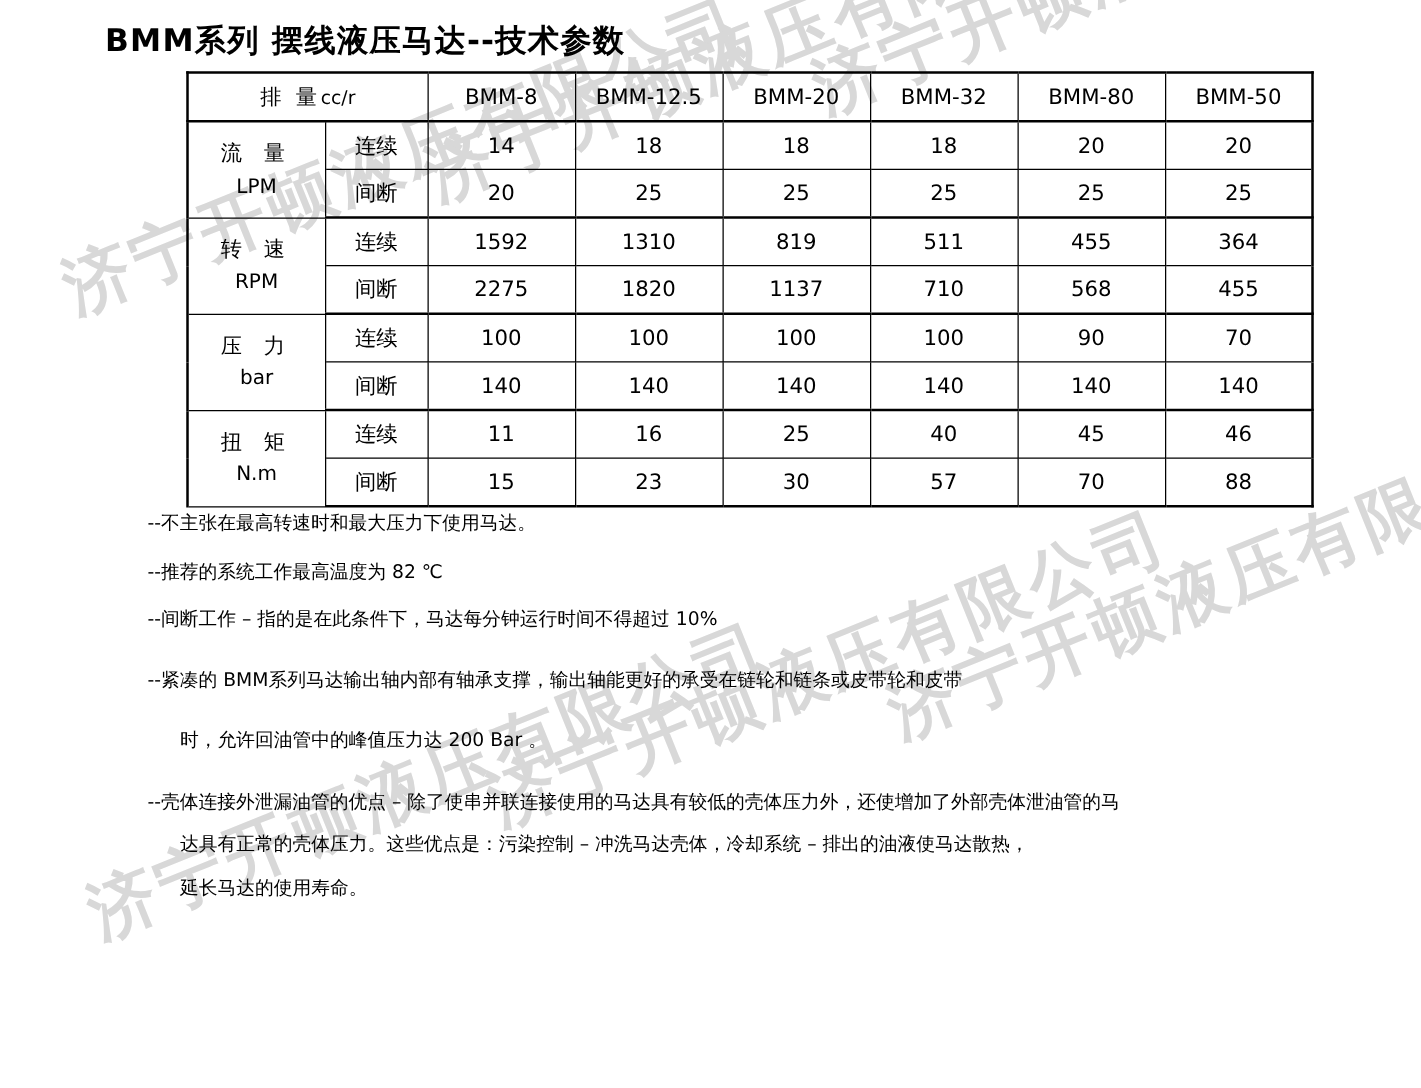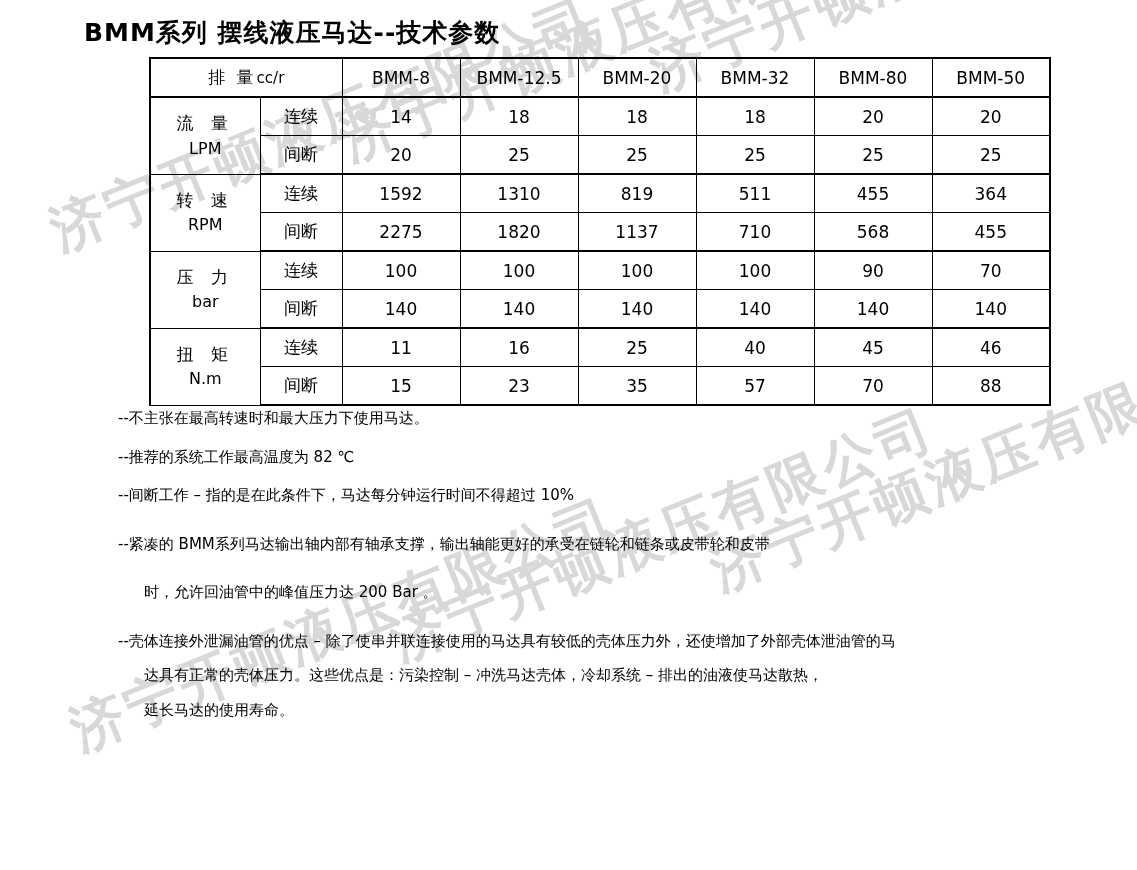--- a/index.html
+++ b/index.html
@@ -257,21 +257,21 @@
           <td>16</td>
           <td>25</td>
           <td>40</td>
           <td>45</td>
           <td class="last-col">46</td>
         </tr>
         <tr class="last-row">
           <td>间断</td>
           <td>15</td>
           <td>23</td>
-          <td>35</td>
+          <td>30</td>
           <td>57</td>
           <td>70</td>
           <td class="last-col">88</td>
         </tr>
       </tbody>
     </table>
 
     <div class="notes">
       <div class="note note-tight">
         <span class="ln">--不主张在最高转速时和最大压力下使用马达。</span>

